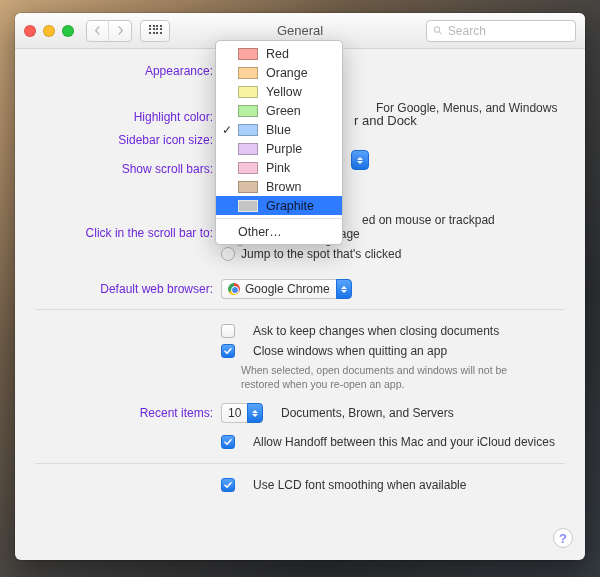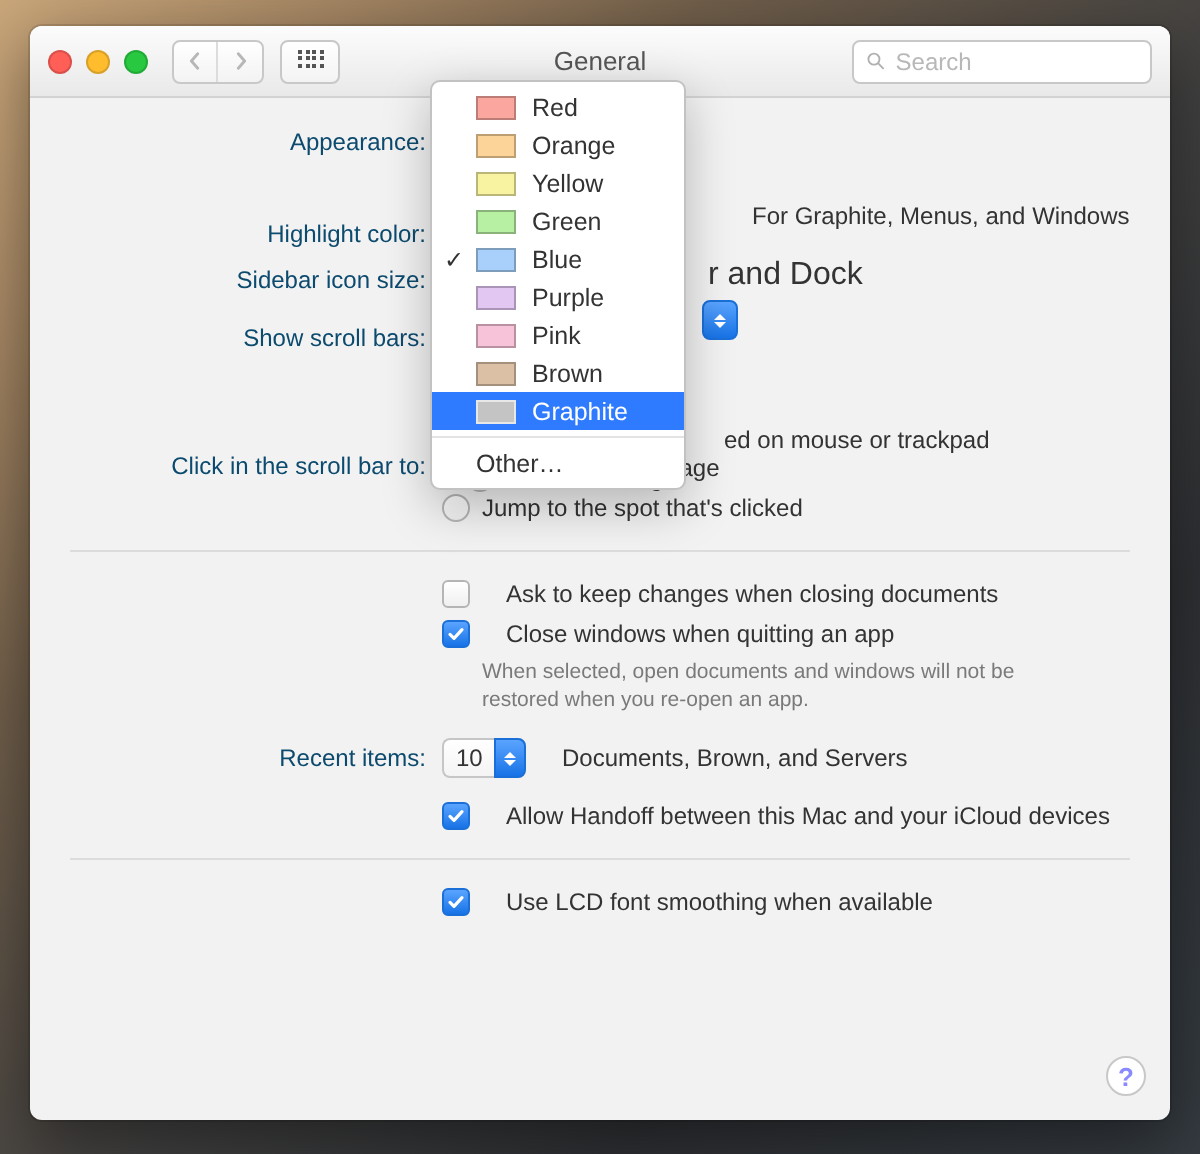--- a/index.html
+++ b/index.html
@@ -83,21 +83,21 @@
   .content {
     flex: 1;
     padding: 12px 20px 18px 20px;
     font-size: 12px;
     color: #333;
     position: relative;
   }
   .row { display: flex; align-items: flex-start; margin-bottom: 6px; }
   .labelcol {
     width: 186px; text-align: right; padding-right: 8px;
-    color: #0c4a6e; padding-top: 3px;
+    color: #6d28d9; padding-top: 3px;
   }
   .valcol { flex: 1; }
   .chk { display: flex; align-items: center; gap: 18px; margin: 2px 0; min-height: 18px;}
   .chkbox {
     width: 14px; height: 14px; border: 1px solid #b5b5b5; border-radius: 3px;
     background: linear-gradient(#fff,#f0f0f0);
     display: flex; align-items: center; justify-content: center;
     flex-shrink: 0;
   }
   .chkbox.checked {
@@ -178,32 +178,32 @@
   .menu .item{
     display:flex;align-items:center;
     padding:1.5px 8px 1.5px 22px;
     height:19px;
     position:relative;
     font-size:12.5px;
   }
   .menu .item .sw{
     width:20px;height:12px;border:1px solid rgba(0,0,0,0.25);margin-right:8px;
   }
-  .menu .item.sel{ background:#2f7bff;color:#ffffff;text-align:center; }
+  .menu .item.sel{ background:#2f7bff;color:#0f172a;text-align:center; }
   .menu .item.sel .sw{ border-color:rgba(255,255,255,0.6); }
   .menu .item .tick{
     position:absolute;left:6px;font-size:12px;color:#333;
   }
   .menu hr{border:none;border-top:1px solid #e3e3e3;margin:3px 0;}
   .menu .plain{padding:1.5px 8px 1.5px 22px;height:19px;display:flex;align-items:center;font-size:12.5px;}
 
   .rightnote { color:#333; }
 
   .appearance-right { position:absolute; left:361px; top:52px; font-size:12px;}
-  .menubar-right    { position:absolute; left:339px; top:80px; font-size:16px;}
+  .menubar-right    { position:absolute; left:339px; top:64px; font-size:13px;}
   .hlc-cap { position:absolute; left:336px; top:101px; width:18px;height:20px;
     border-radius:4px; background:linear-gradient(#5aa4ff,#1873e6);border:1px solid #1a6fd8;
     display:flex;flex-direction:column;align-items:center;justify-content:center;gap:1px;}
   .hlc-cap .tri{width:0;height:0;border-left:3px solid transparent;border-right:3px solid transparent;}
   .hlc-cap .up{border-bottom:3px solid #fff;} .hlc-cap .dn{border-top:3px solid #fff;}
   .sb-right { position:absolute; left:347px; top:164px; font-size:12px;}
   .whenscr  { position:absolute; left:218px; top:183px; font-size:12px;}
   .invis { visibility:hidden; }
 </style>
 </head>
@@ -301,20 +301,33 @@
           <div class="radiobox sel"></div>
           <span>Jump to the next page</span>
         </div>
         <div class="radio">
           <div class="radiobox"></div>
           <span>Jump to the spot that's clicked</span>
         </div>
       </div>
     </div>
 
+    <div class="row" style="margin-top:14px;">
+      <div class="labelcol">Default web browser:</div>
+      <div class="valcol">
+        <div class="popup" style="min-width:128px;">
+          <span class="chrome-ico"></span>
+          <span>Google Chrome</span>
+          <span class="cap">
+              <span class="tri up"></span>
+              <span class="tri dn"></span>
+            </span>
+        </div>
+      </div>
+    </div>
 
     <hr class="sep">
 
     <div class="row">
       <div class="labelcol"></div>
       <div class="valcol">
         <div class="chk">
           <div class="chkbox"></div>
           <span>Ask to keep changes when closing documents</span>
         </div>
@@ -371,21 +384,21 @@
           </div>
           <span>Use LCD font smoothing when available</span>
         </div>
       </div>
     </div>
 
     <div class="help">
       <span>?</span>
     </div>
 
-    <span class="appearance-right rightnote">For Graphite, Menus, and Windows</span>
+    <span class="appearance-right rightnote">For Google, Menus, and Windows</span>
     <span class="menubar-right rightnote">r and Dock</span>
     <span class="sb-right rightnote">ed on mouse or trackpad</span>
     <span class="hlc-cap">
         <span class="tri up"></span>
         <span class="tri dn"></span>
       </span>
     <div class="whenscr" style="display:flex;align-items:center;gap:6px;">
       <div class="radiobox"></div>
       <span>When scrolling</span>
     </div>

